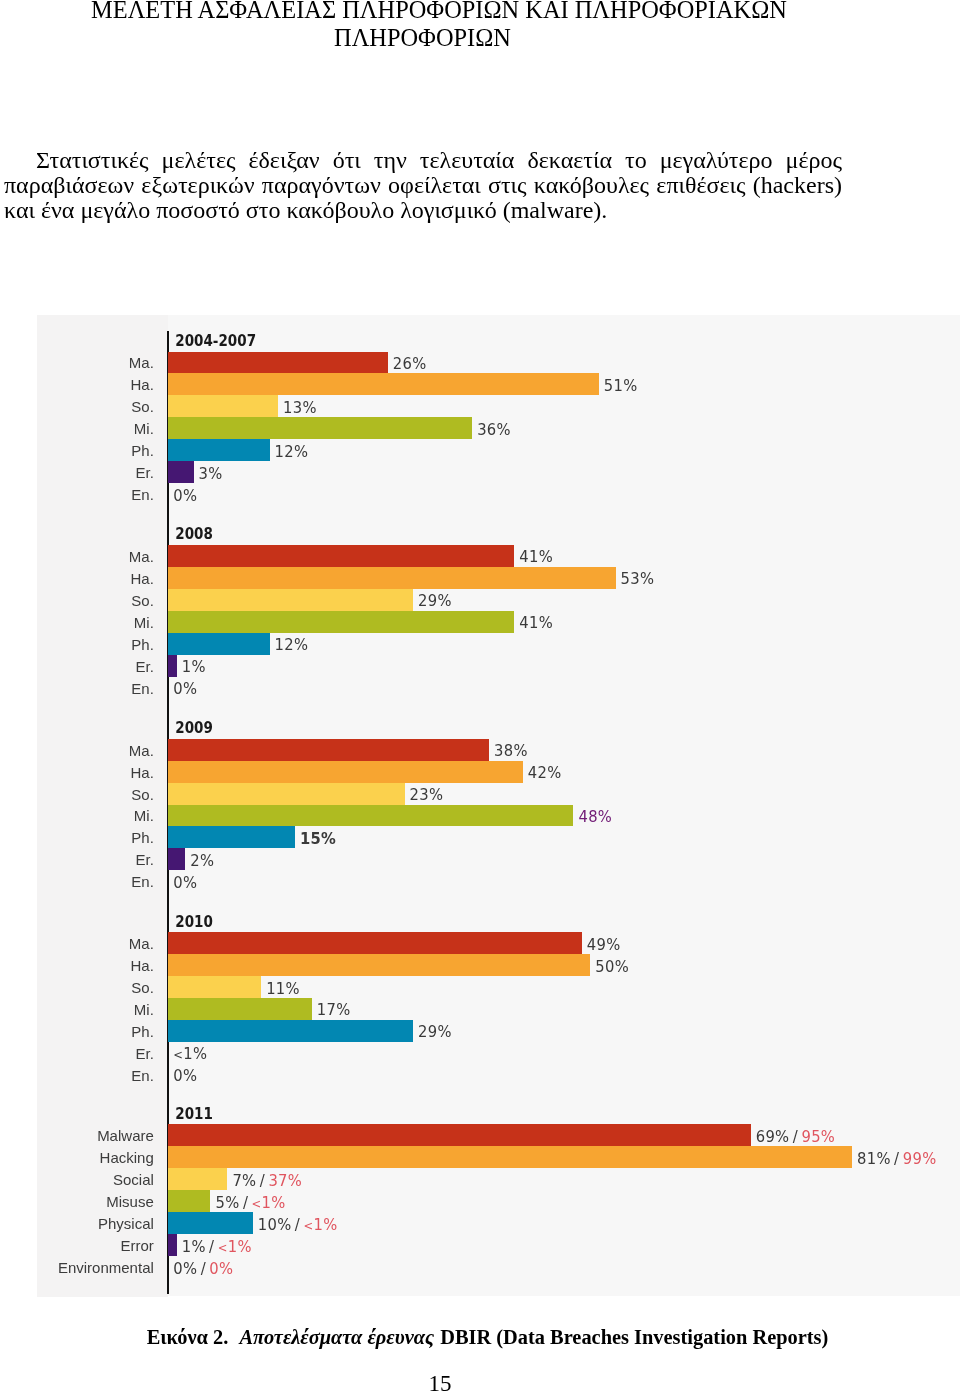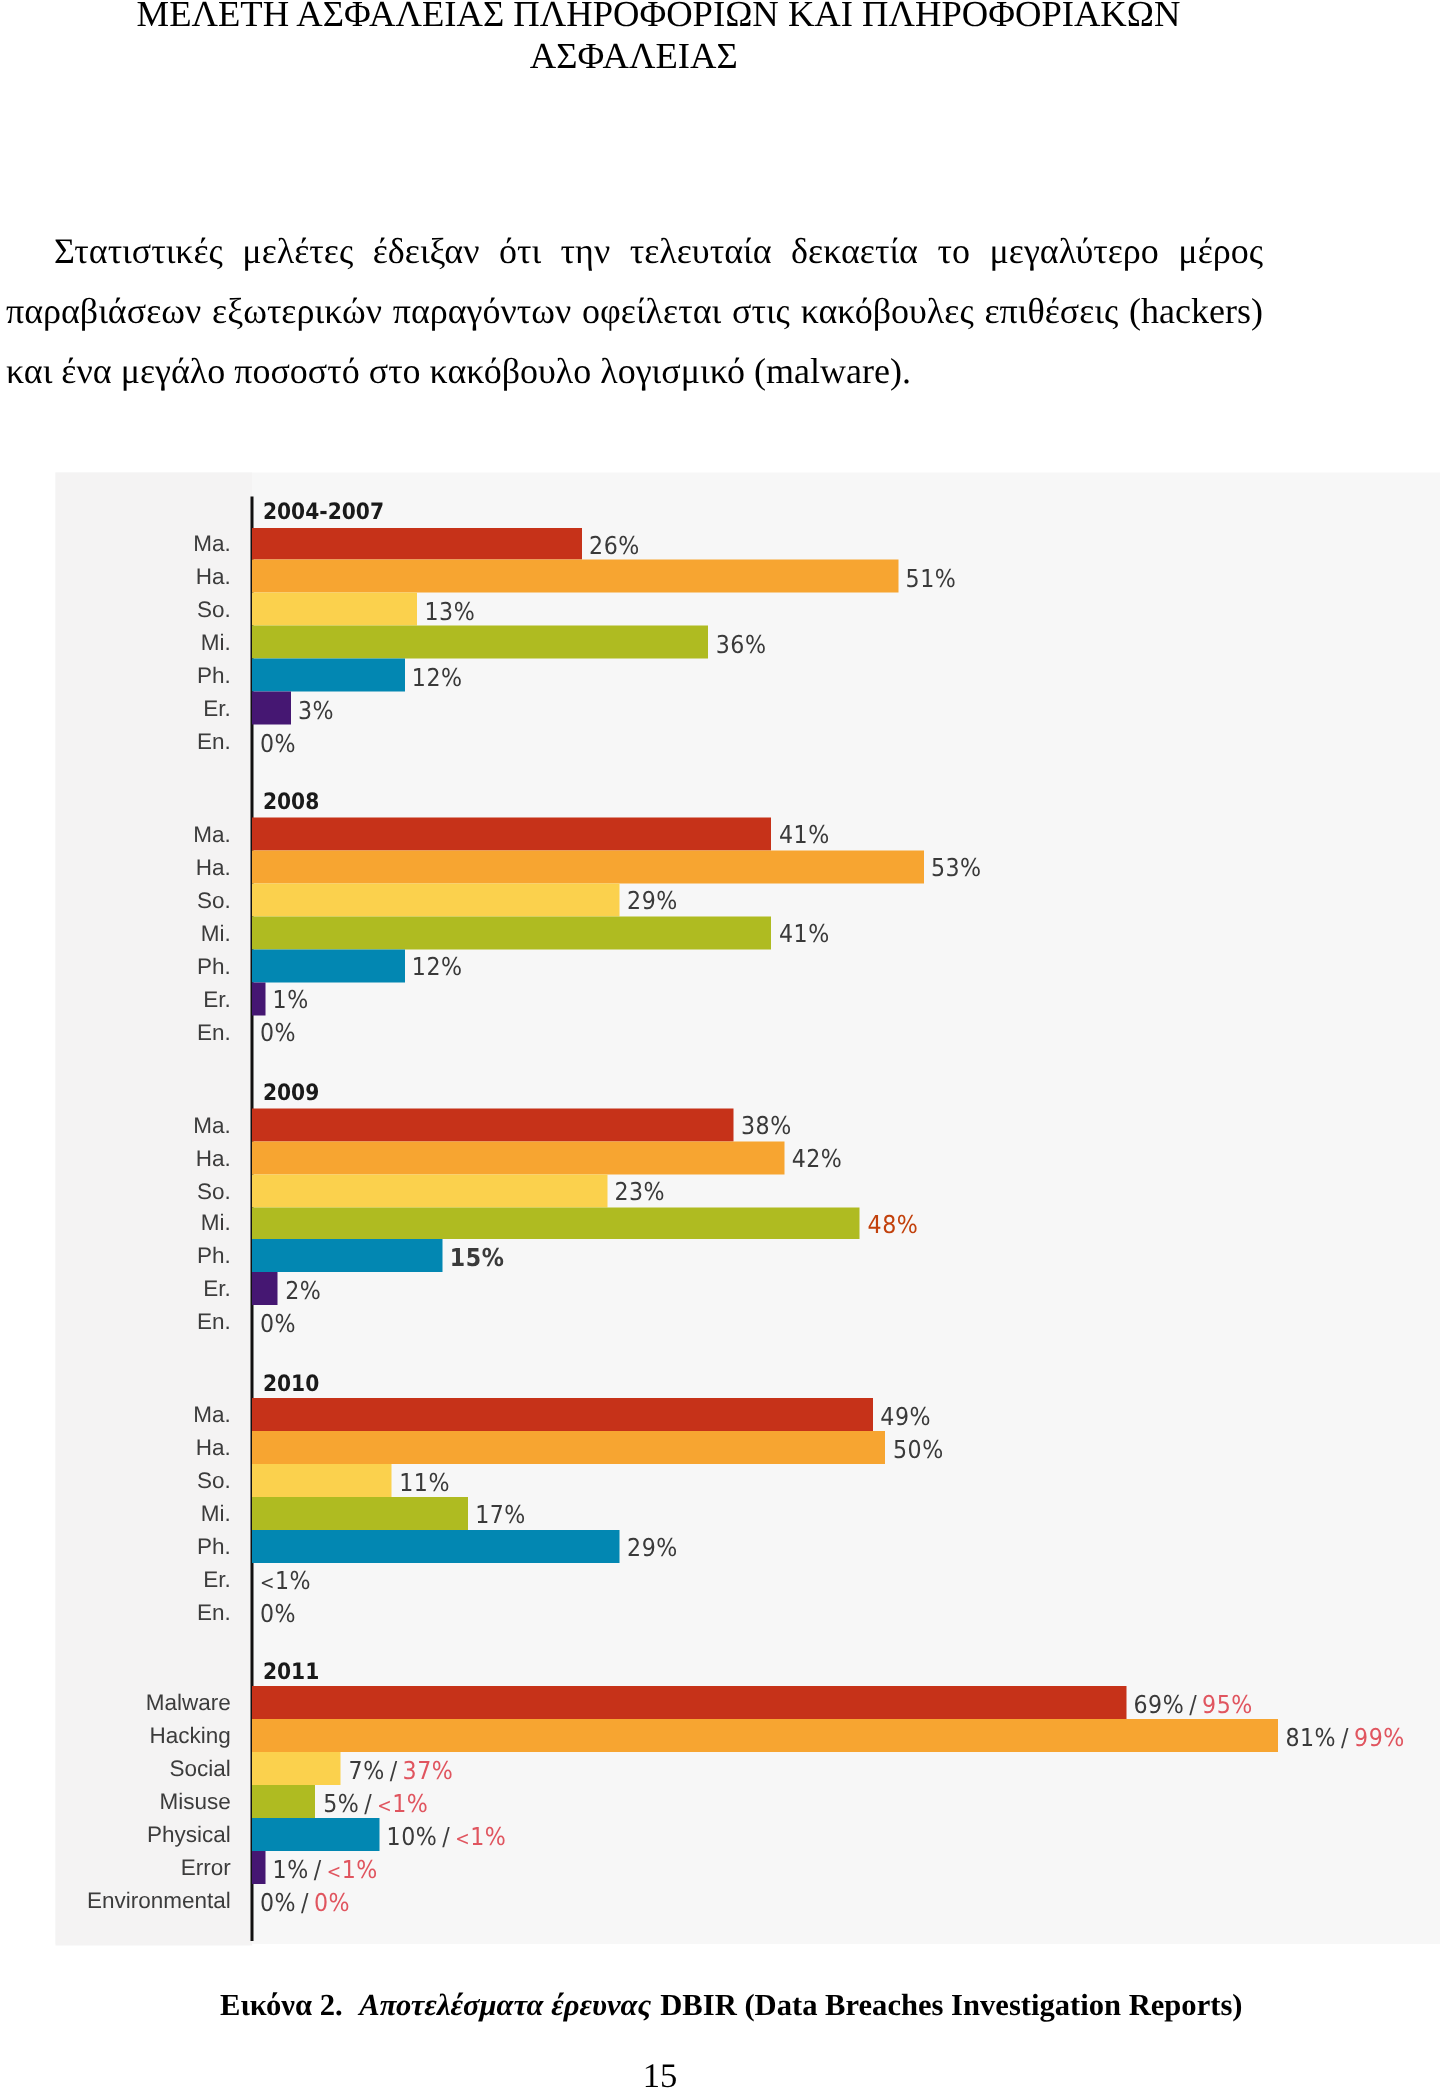--- a/index.html
+++ b/index.html
@@ -3,21 +3,21 @@
 <meta charset="utf-8">
 <title>doc</title>
 <style>
   html,body{margin:0;padding:0;}
   body{width:960px;height:1394px;background:#ffffff;font-family:"Liberation Serif",serif;overflow:hidden;}
   .page{position:relative;width:784px;height:1394px;}
   .hdr{position:absolute;left:0px;top:-4px;width:960px;font-size:24.4px;line-height:28.3px;color:#000;}
   .hdr-l1{width:878px;text-align:center;}
   .hdr-l2{width:845px;text-align:center;}
   .p1{position:absolute;left:4px;top:90.5px;width:838px;font-size:24px;line-height:29px;color:#000;text-indent:34px;text-align:justify;}
-  .p2{position:absolute;left:4px;top:147.5px;width:838px;font-size:24px;line-height:40px;color:#000;text-indent:32px;text-align:justify;}
+  .p2{position:absolute;left:4px;top:147.5px;width:838px;font-size:24px;line-height:25px;color:#000;text-indent:32px;text-align:justify;}
   .chart{position:absolute;left:37px;top:314.5px;width:923px;height:981.5px;background:#f7f7f7;
          font-family:"DejaVu Sans Condensed","DejaVu Sans",sans-serif;}
   .c-left{position:absolute;left:0;top:0;width:131px;height:982px;background:#f4f3f3;}
   .c-axis{position:absolute;left:130.3px;top:16px;width:1.6px;height:963px;background:#111;}
   .c-grouplabel{position:absolute;font-size:15px;font-weight:bold;color:#1a1a1a;white-space:nowrap;line-height:16px;}
   .c-catlabel{position:absolute;font-family:"Liberation Sans",sans-serif;font-size:15px;color:#3c3c3c;white-space:nowrap;line-height:17px;text-align:right;}
   .c-bar{position:absolute;}
   .c-vallabel{position:absolute;font-size:16.4px;letter-spacing:0.35px;color:#3c3c3c;white-space:nowrap;line-height:17px;}
   .c-v2{color:#e0555f;}
   .c-lt{font-size:0.78em;vertical-align:-0.02em;}
@@ -28,21 +28,21 @@
   .cap-bi{margin-right:1px;}
   .cap-bi{font-weight:bold;font-style:italic;}
   .pgn{position:absolute;left:0;top:1371px;width:880px;text-align:center;font-size:23px;color:#000;}
 </style>
 </head>
 <body>
 
 <div class="page">
   <div class="hdr">
     <div class="hdr-l1">ΜΕΛΕΤΗ ΑΣΦΑΛΕΙΑΣ ΠΛΗΡΟΦΟΡΙΩΝ ΚΑΙ ΠΛΗΡΟΦΟΡΙΑΚΩΝ</div>
-    <div class="hdr-l2">ΑΣΦΑΛΕΙΑΣ</div>
+    <div class="hdr-l2">ΠΛΗΡΟΦΟΡΙΩΝ</div>
   </div>
   <div class="p2">Στατιστικές μελέτες έδειξαν ότι την τελευταία δεκαετία το μεγαλύτερο μέρος παραβιάσεων εξωτερικών παραγόντων οφείλεται στις κακόβουλες επιθέσεις (hackers) και ένα μεγάλο ποσοστό στο κακόβουλο λογισμικό (malware).</div>
   <div class="chart" id="chart">
       <div class="c-left"></div>
       <div class="c-axis"></div>
       <div class="c-grouplabel" style="left:138.3px;top:18.4px;">2004-2007</div>
       <div class="c-catlabel" style="top:39.985px;right:806.2px;">Ma.</div>
       <div class="c-bar" style="left:131.3px;top:37px;width:219.44px;height:21.97px;background:#C63219;"></div>
       <div class="c-vallabel" style="left:355.74px;top:40.485px;"><span class="c-v1" style="color:#3A3A3A">26%</span></div>
       <div class="c-catlabel" style="top:61.955px;right:806.2px;">Ha.</div>
@@ -88,21 +88,21 @@
       <div class="c-bar" style="left:131.3px;top:424.1px;width:320.71999999999997px;height:21.97px;background:#C63219;"></div>
       <div class="c-vallabel" style="left:457.02px;top:427.58500000000004px;"><span class="c-v1" style="color:#3A3A3A">38%</span></div>
       <div class="c-catlabel" style="top:449.05500000000006px;right:806.2px;">Ha.</div>
       <div class="c-bar" style="left:131.3px;top:446.07000000000005px;width:354.47999999999996px;height:21.97px;background:#F7A531;"></div>
       <div class="c-vallabel" style="left:490.78px;top:449.55500000000006px;"><span class="c-v1" style="color:#3A3A3A">42%</span></div>
       <div class="c-catlabel" style="top:471.02500000000003px;right:806.2px;">So.</div>
       <div class="c-bar" style="left:131.3px;top:468.04px;width:236.32px;height:21.97px;background:#FBD14D;"></div>
       <div class="c-vallabel" style="left:372.62px;top:471.52500000000003px;"><span class="c-v1" style="color:#3A3A3A">23%</span></div>
       <div class="c-catlabel" style="top:492.995px;right:806.2px;">Mi.</div>
       <div class="c-bar" style="left:131.3px;top:490.01px;width:405.12px;height:21.97px;background:#AFBB21;"></div>
-      <div class="c-vallabel" style="left:541.4200000000001px;top:493.495px;"><span class="c-v1" style="color:#c2410c">48%</span></div>
+      <div class="c-vallabel" style="left:541.4200000000001px;top:493.495px;"><span class="c-v1" style="color:#701a75">48%</span></div>
       <div class="c-catlabel" style="top:514.965px;right:806.2px;">Ph.</div>
       <div class="c-bar" style="left:131.3px;top:511.98px;width:126.6px;height:21.97px;background:#0287B2;"></div>
       <div class="c-vallabel" style="left:262.9px;top:515.465px;font-weight:bold;"><span class="c-v1" style="color:#3A3A3A">15%</span></div>
       <div class="c-catlabel" style="top:536.9350000000001px;right:806.2px;">Er.</div>
       <div class="c-bar" style="left:131.3px;top:533.95px;width:16.88px;height:21.97px;background:#451772;"></div>
       <div class="c-vallabel" style="left:153.18px;top:537.4350000000001px;"><span class="c-v1" style="color:#3A3A3A">2%</span></div>
       <div class="c-catlabel" style="top:558.9050000000001px;right:806.2px;">En.</div>
       <div class="c-vallabel" style="left:136.3px;top:559.4050000000001px;"><span class="c-v1" style="color:#3A3A3A">0%</span></div>
       <div class="c-grouplabel" style="left:138.3px;top:599px;">2010</div>
       <div class="c-catlabel" style="top:620.585px;right:806.2px;">Ma.</div>

